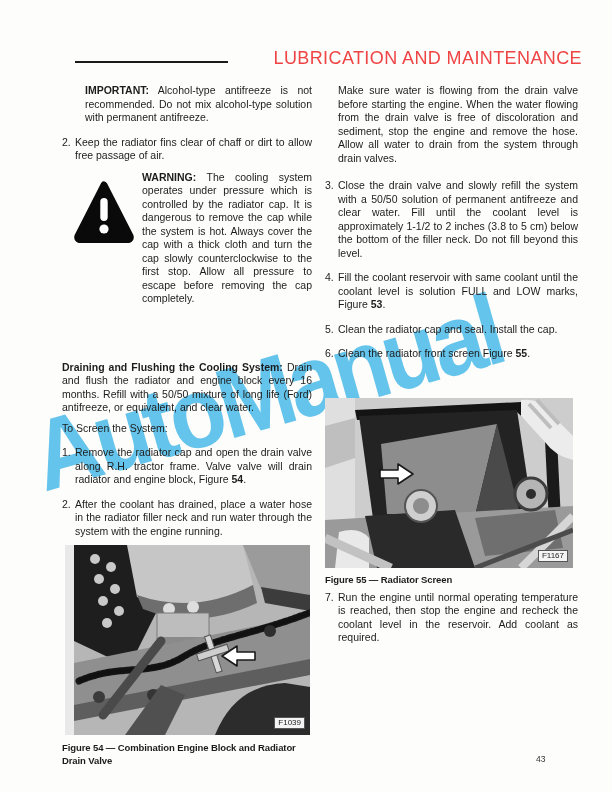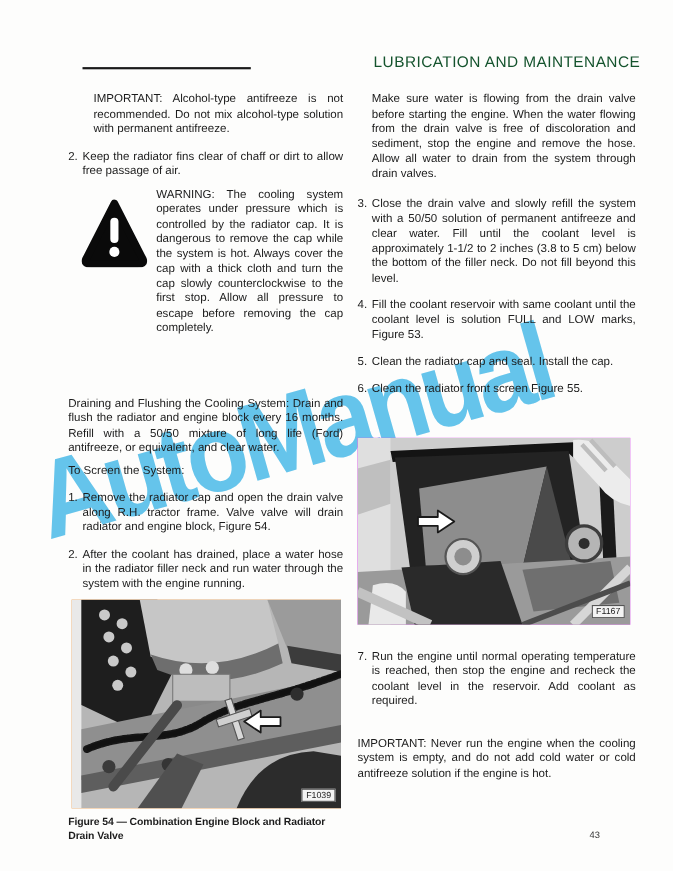--- a/index.html
+++ b/index.html
@@ -9,54 +9,54 @@
     width:612px; height:792px;
     background:#fdfdfc;
     font-family:"Liberation Sans", sans-serif;
     color:#1c1c1c;
     overflow:hidden;
   }
   
   .hdr-rule { position:absolute; left:75px; top:61px; width:153px; height:2px; background:#1a1a1a; }
   .hdr-title {
     position:absolute; left:236px; top:48px; width:346px;
-    font-size:14px; font-weight:400; letter-spacing:.4px; color:#14532d;
+    font-size:18px; font-weight:400; letter-spacing:.4px; color:#ef4444;
     text-align:right; white-space:nowrap;
   }
   
   .watermark {
     position:absolute; left:35px; top:408px; z-index:3;
     font-size:100px; font-weight:bold; letter-spacing:-5px; line-height:1;
     color:rgba(0,158,224,0.60);
     transform:rotate(-15.8deg) scaleX(0.92);
     transform-origin:0 50%;
     pointer-events:none; white-space:nowrap;
   }
   
   .col { position:absolute; top:84px; z-index:4; font-size:10.5px; line-height:13.5px; }
   .col-left  { left:62px;  width:250px; }
   .col-right { left:325px; width:253px; }
   .para { text-align:justify; }
-  .b { font-weight:normal; }
+  .b { font-weight:bold; }
   .indent { margin-left:23px; }
   .indent-sm { margin-left:13px; }
   .step { display:flex; margin-top:11px; }
   .step .num { width:13px; flex:0 0 13px; }
   .step .txt { flex:1; text-align:justify; }
   
   .warn-wrap { position:relative; margin-top:8px; min-height:125px; }
   .warn-icon { position:absolute; left:12px; top:8px; width:60px; height:64px; }
   .warn-text { margin-left:80px; width:170px; text-align:justify; }
   
   .sect { margin-top:55px; }
   .todrain { margin-top:7px; }
   
-  .photo { position:relative; background:#fdba74; overflow:hidden; z-index:2; }
+  .photo { position:relative; background:#6d28d9; overflow:hidden; z-index:2; }
   .photo-54 { margin-top:7px; margin-left:3px; width:245px; height:190px; }
-  .photo-55 { position:absolute; left:0; top:314px; width:248px; height:170px; background:#d946ef; }
+  .photo-55 { position:absolute; left:0; top:314px; width:248px; height:170px; background:#000000; }
   .photo svg { position:absolute; left:0; top:0; }
   .photo-ref {
     position:absolute; right:5px; bottom:6px; z-index:5;
     background:#f4f4f4; border:1px solid #555; color:#222;
     font-size:8px; line-height:10px; padding:0 3px;
   }
   .cap { font-weight:bold; font-size:9.5px; line-height:13px; letter-spacing:-.1px; }
   .cap-54 { margin-top:6px; text-align:left; }
   .cap-55 { position:absolute; left:0; top:489px; width:253px; text-align:left; }
   
@@ -221,24 +221,24 @@
       <path d="M0 140 L66 170" stroke="#c2c2c2" stroke-width="9"></path>
       <path d="M196 170 L248 118" stroke="#d6d6d6" stroke-width="8"></path>
       <path d="M150 170 L248 132" stroke="#4c4c4c" stroke-width="5"></path>
 
       <g>
         <path d="M88 76 L73 66 L73 72 L55 72 L55 80 L73 80 L73 86 Z" fill="#ffffff" stroke="#1a1a1a" stroke-width="1.6" stroke-linejoin="round"></path>
       </g>
     </svg>
     <span class="photo-ref">F1167</span>
   </div>
+  <div class="cap cap-55">Figure 55 — Radiator Screen</div>
 
   <div class="right-flow-gap"></div>
 
   <div class="step" style="margin-top:0;">
     <span class="num">7.</span>
     <div class="txt">Run the engine until normal operating temperature is reached, then stop the engine and recheck the coolant level in the reservoir. Add coolant as required.</div>
   </div>
 
-  <p class="para" style="margin-top:25px;"><span class="b">IMPORTANT:</span><span> Never run the engine when the cooling system is empty, and do not add cold water or cold antifreeze solution if the engine is hot.</span></p>
 </div>
 
 <div class="pageno">43</div>
 
 </body></html>

